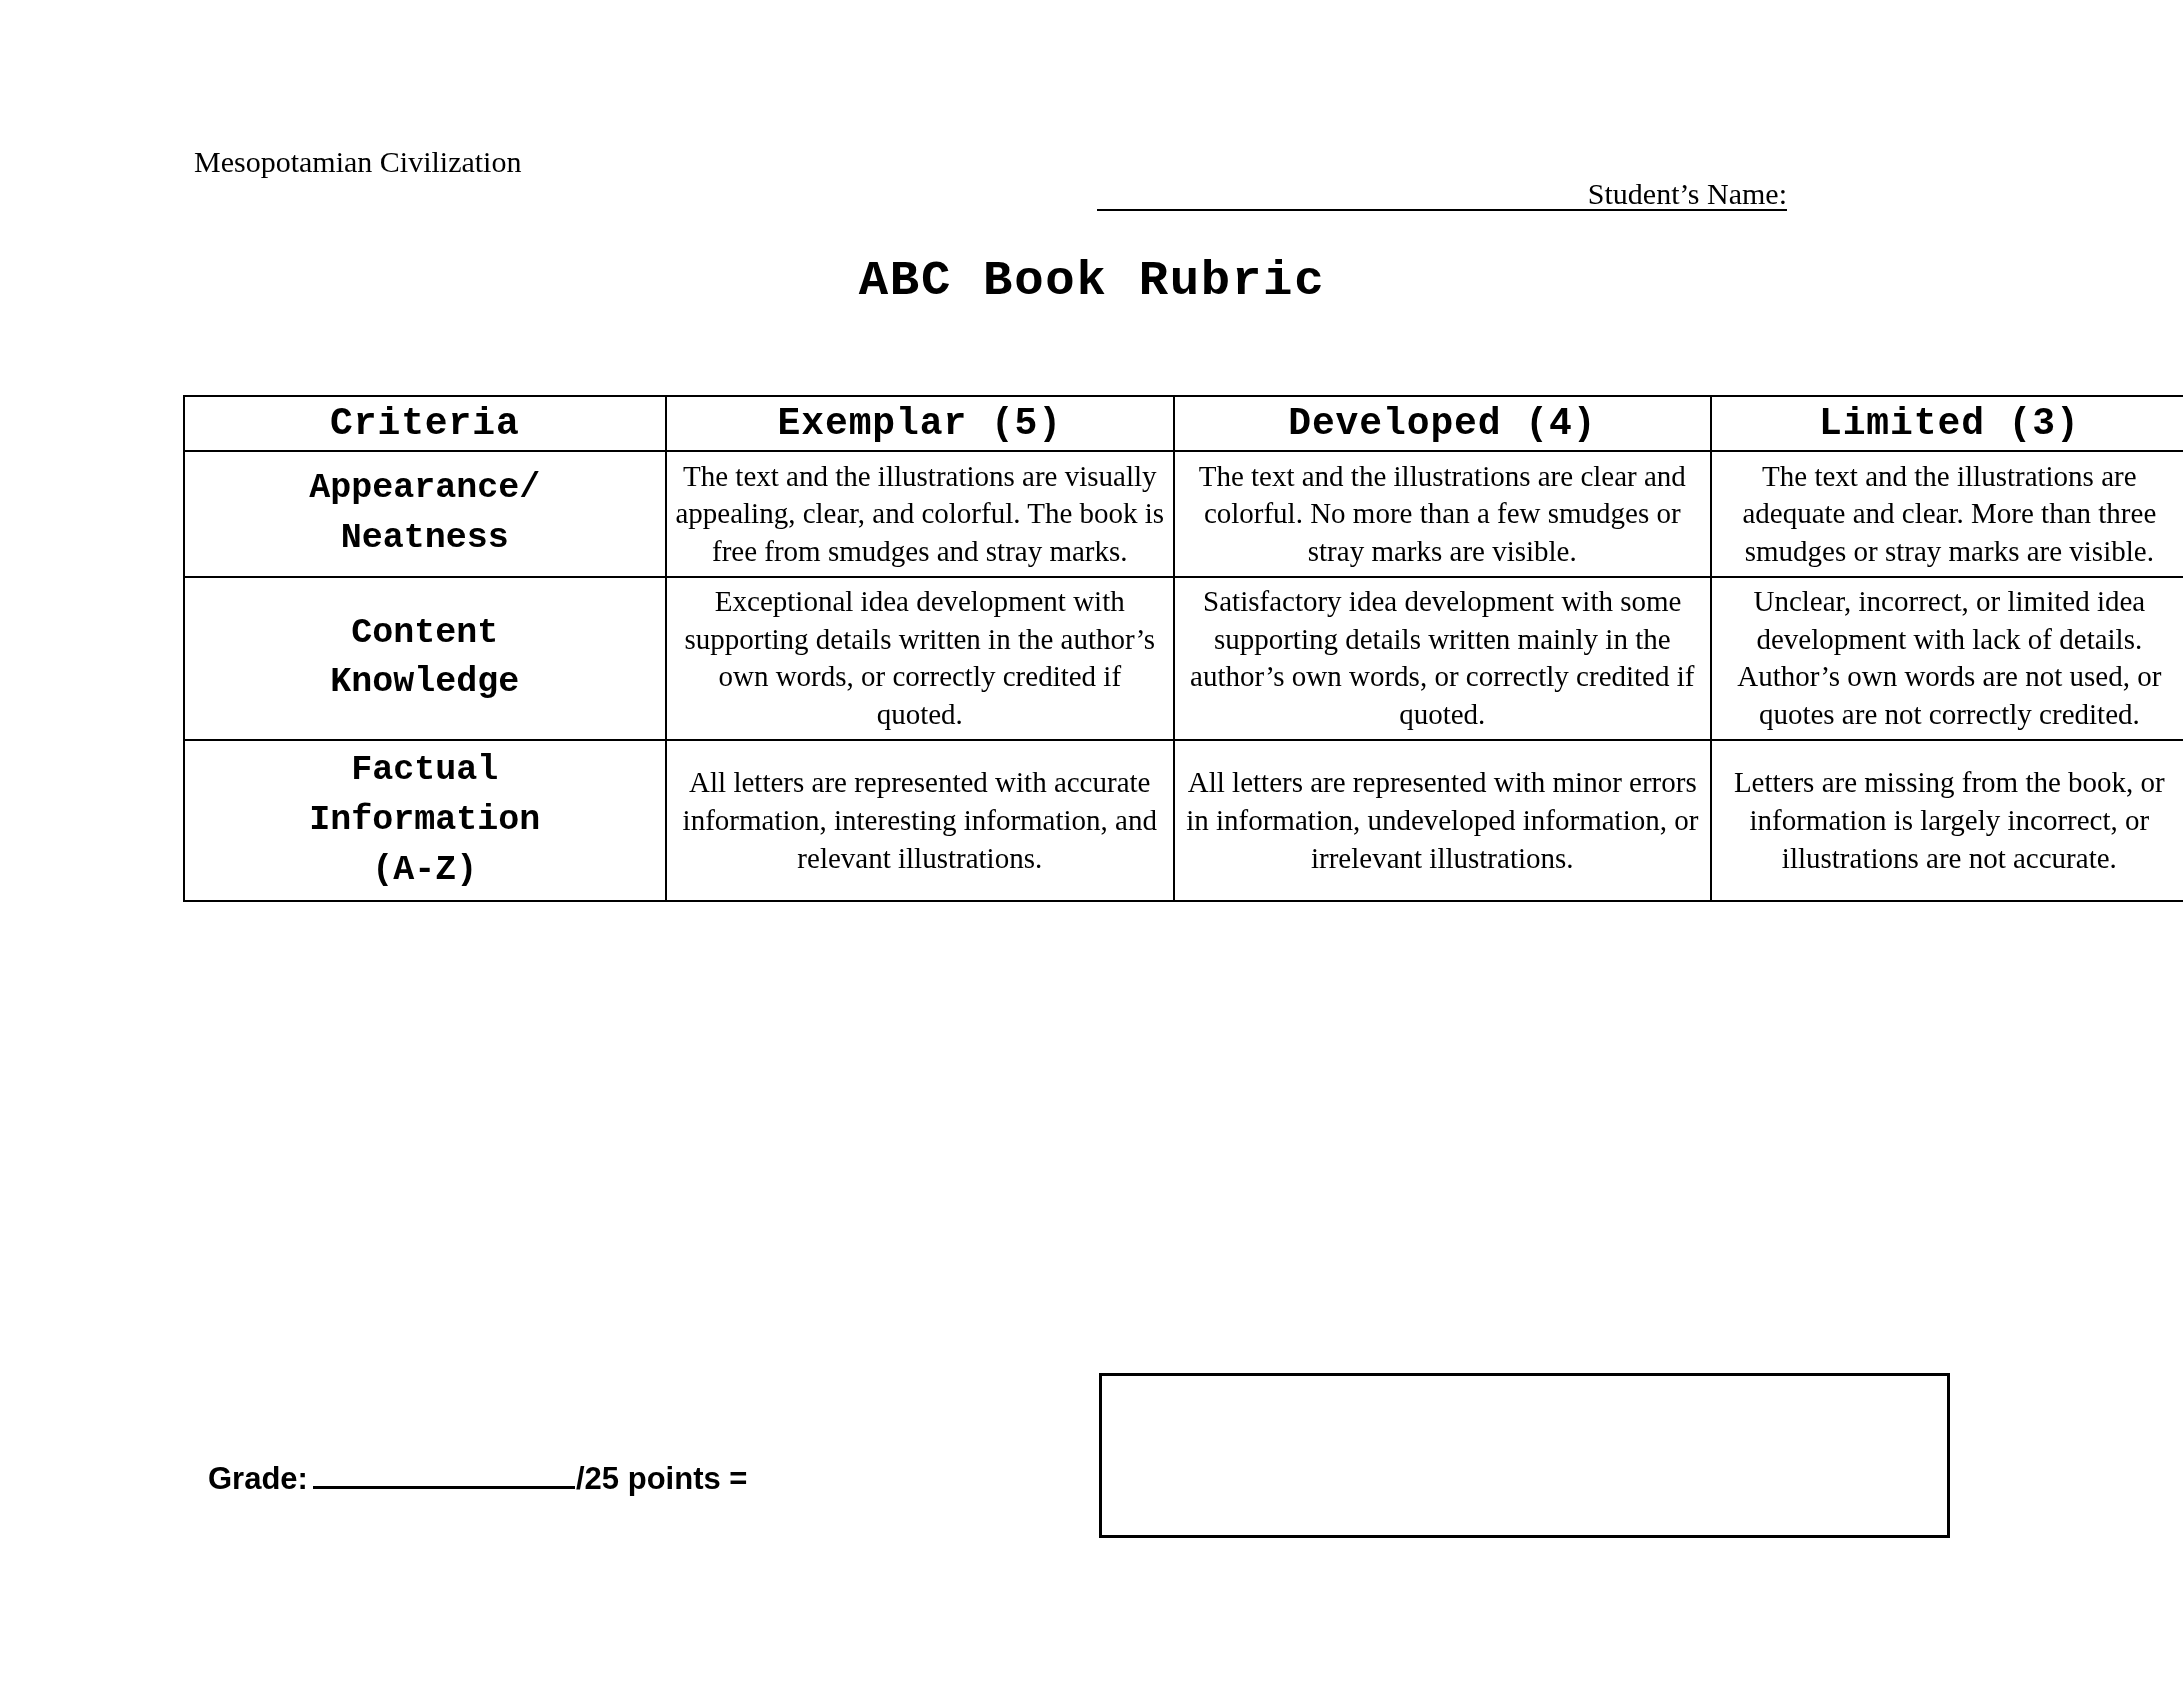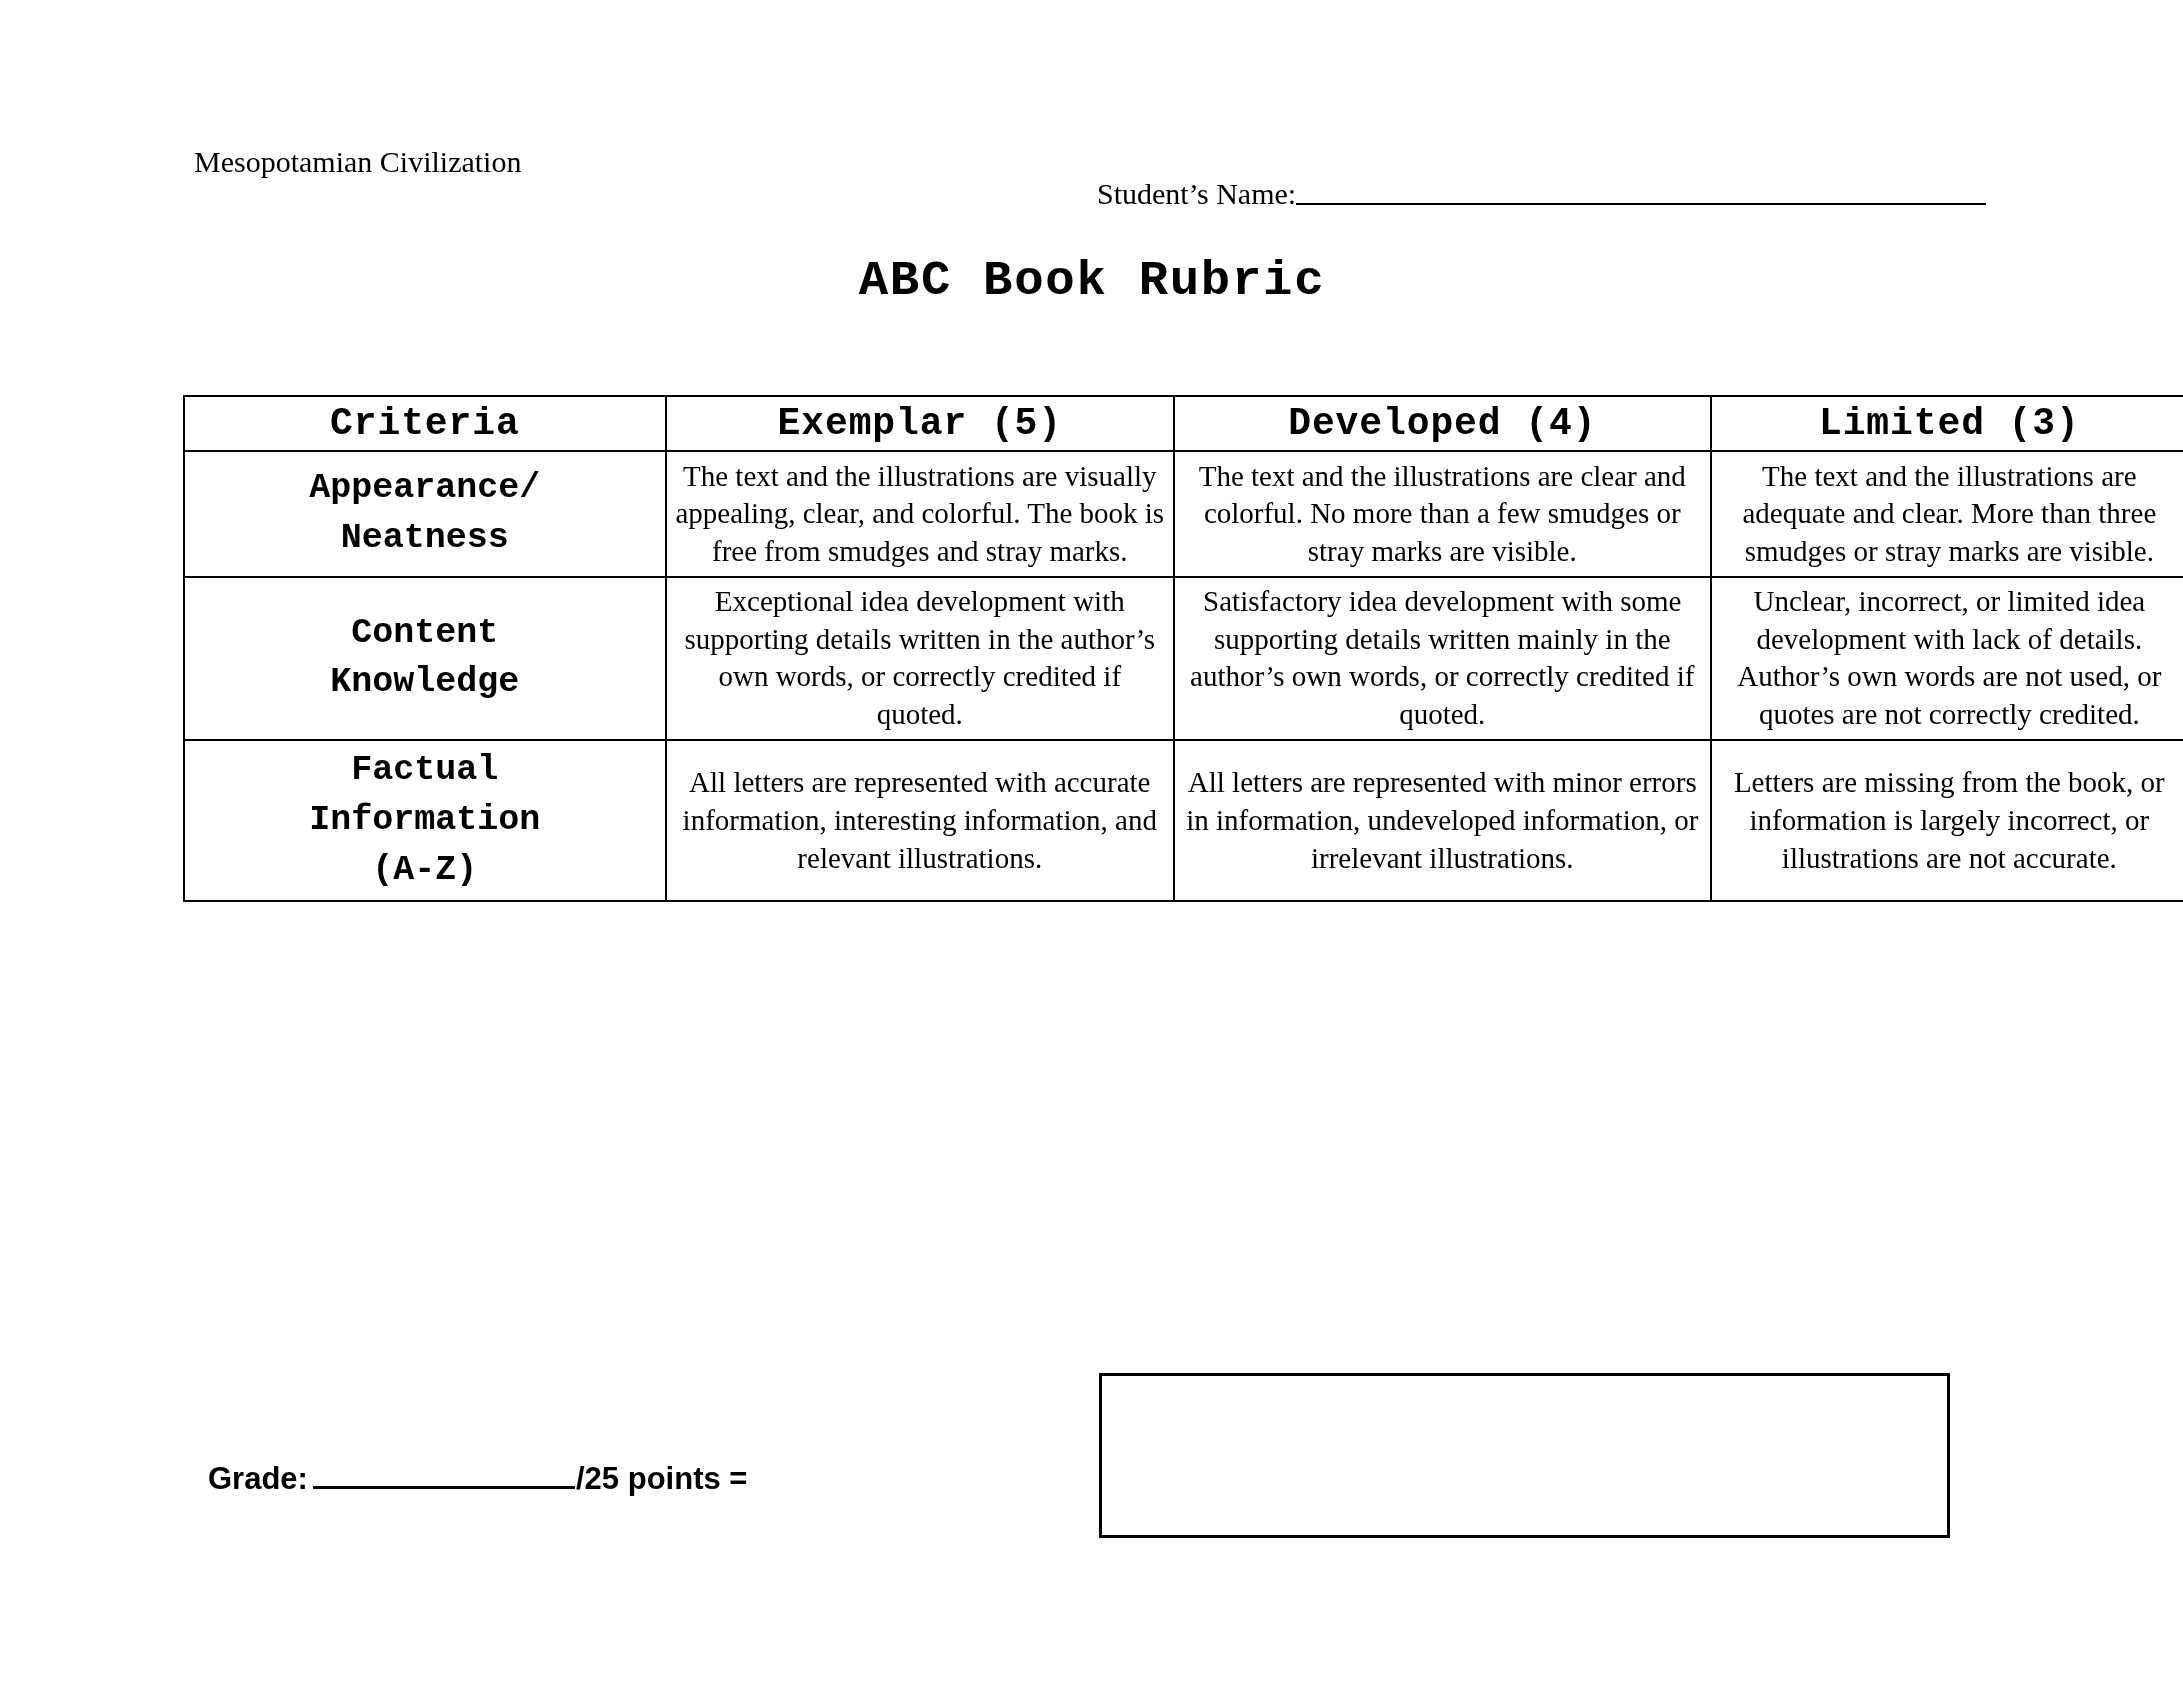--- a/index.html
+++ b/index.html
@@ -28,20 +28,21 @@
     margin-top: 48px;
   }
 
   .student-row {
     position: absolute;
     left: 1097px;
     top: 179px;
     display: flex;
     align-items: flex-end;
     white-space: nowrap;
+    flex-direction: column;
   }
   .student-label {
     font-family: "Liberation Serif", serif;
     font-size: 30px;
     line-height: 1;
   }
   .student-rule {
     width: 690px;
     height: 0;
     border-bottom: 2.6px solid #000;

